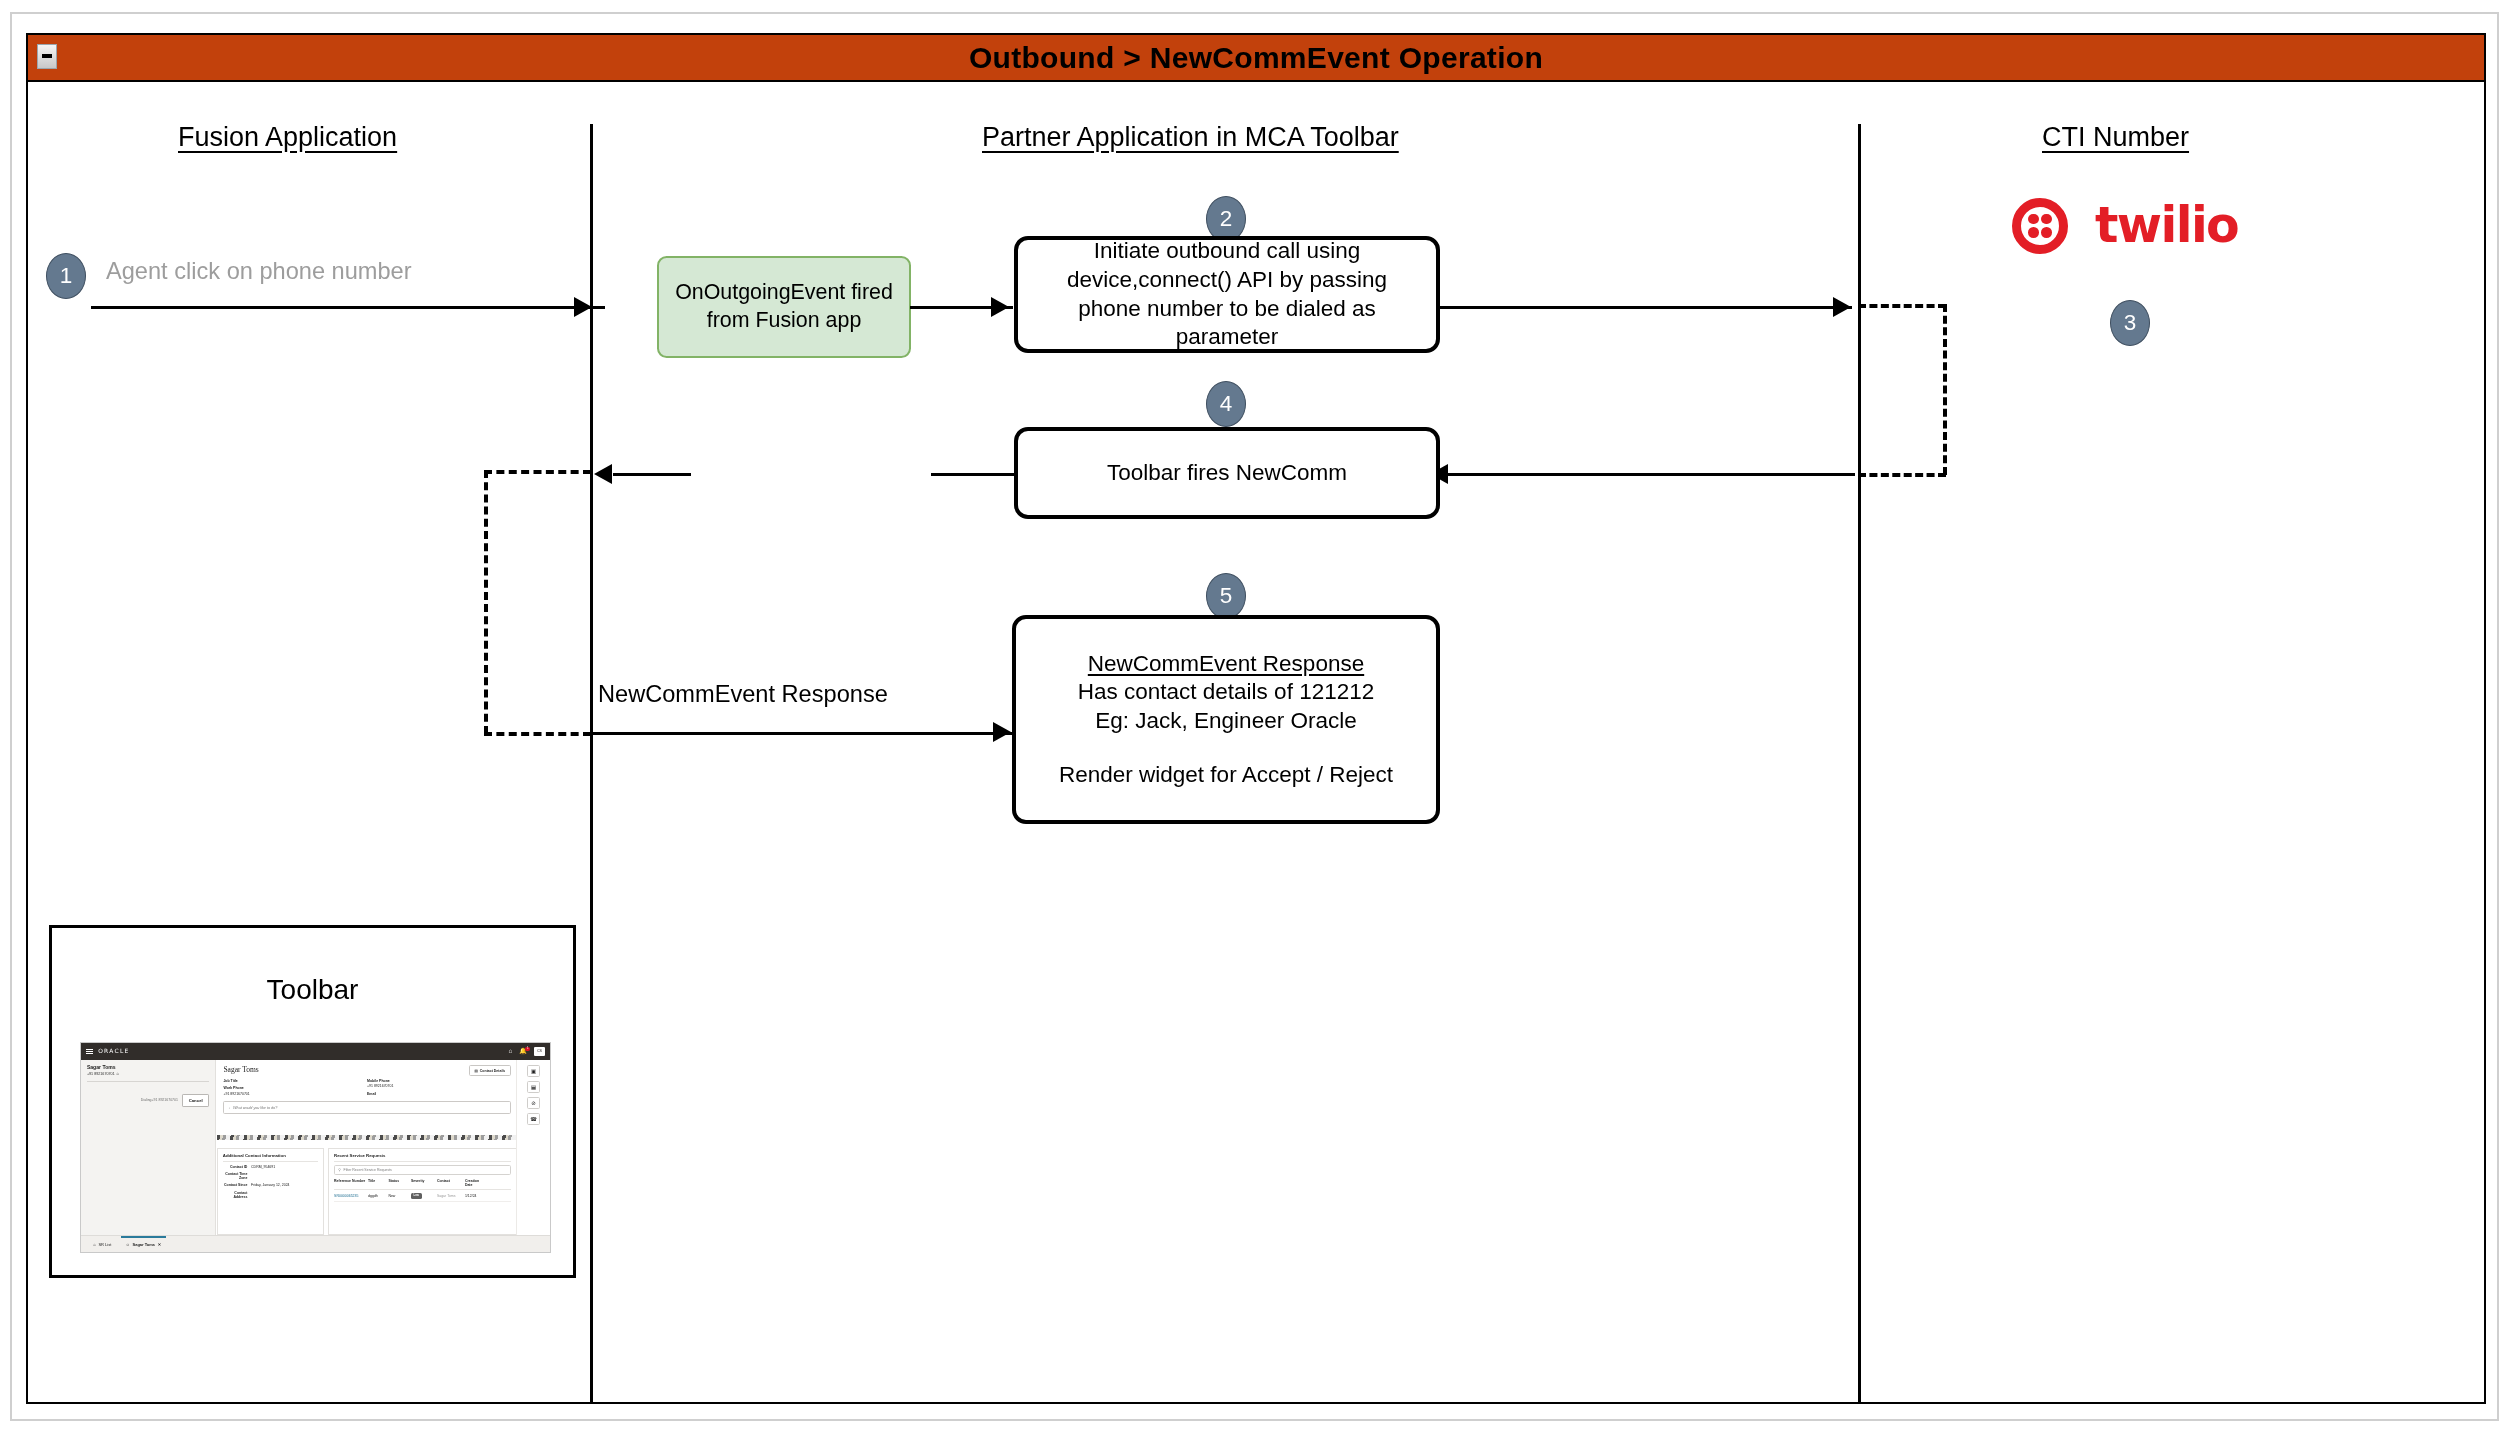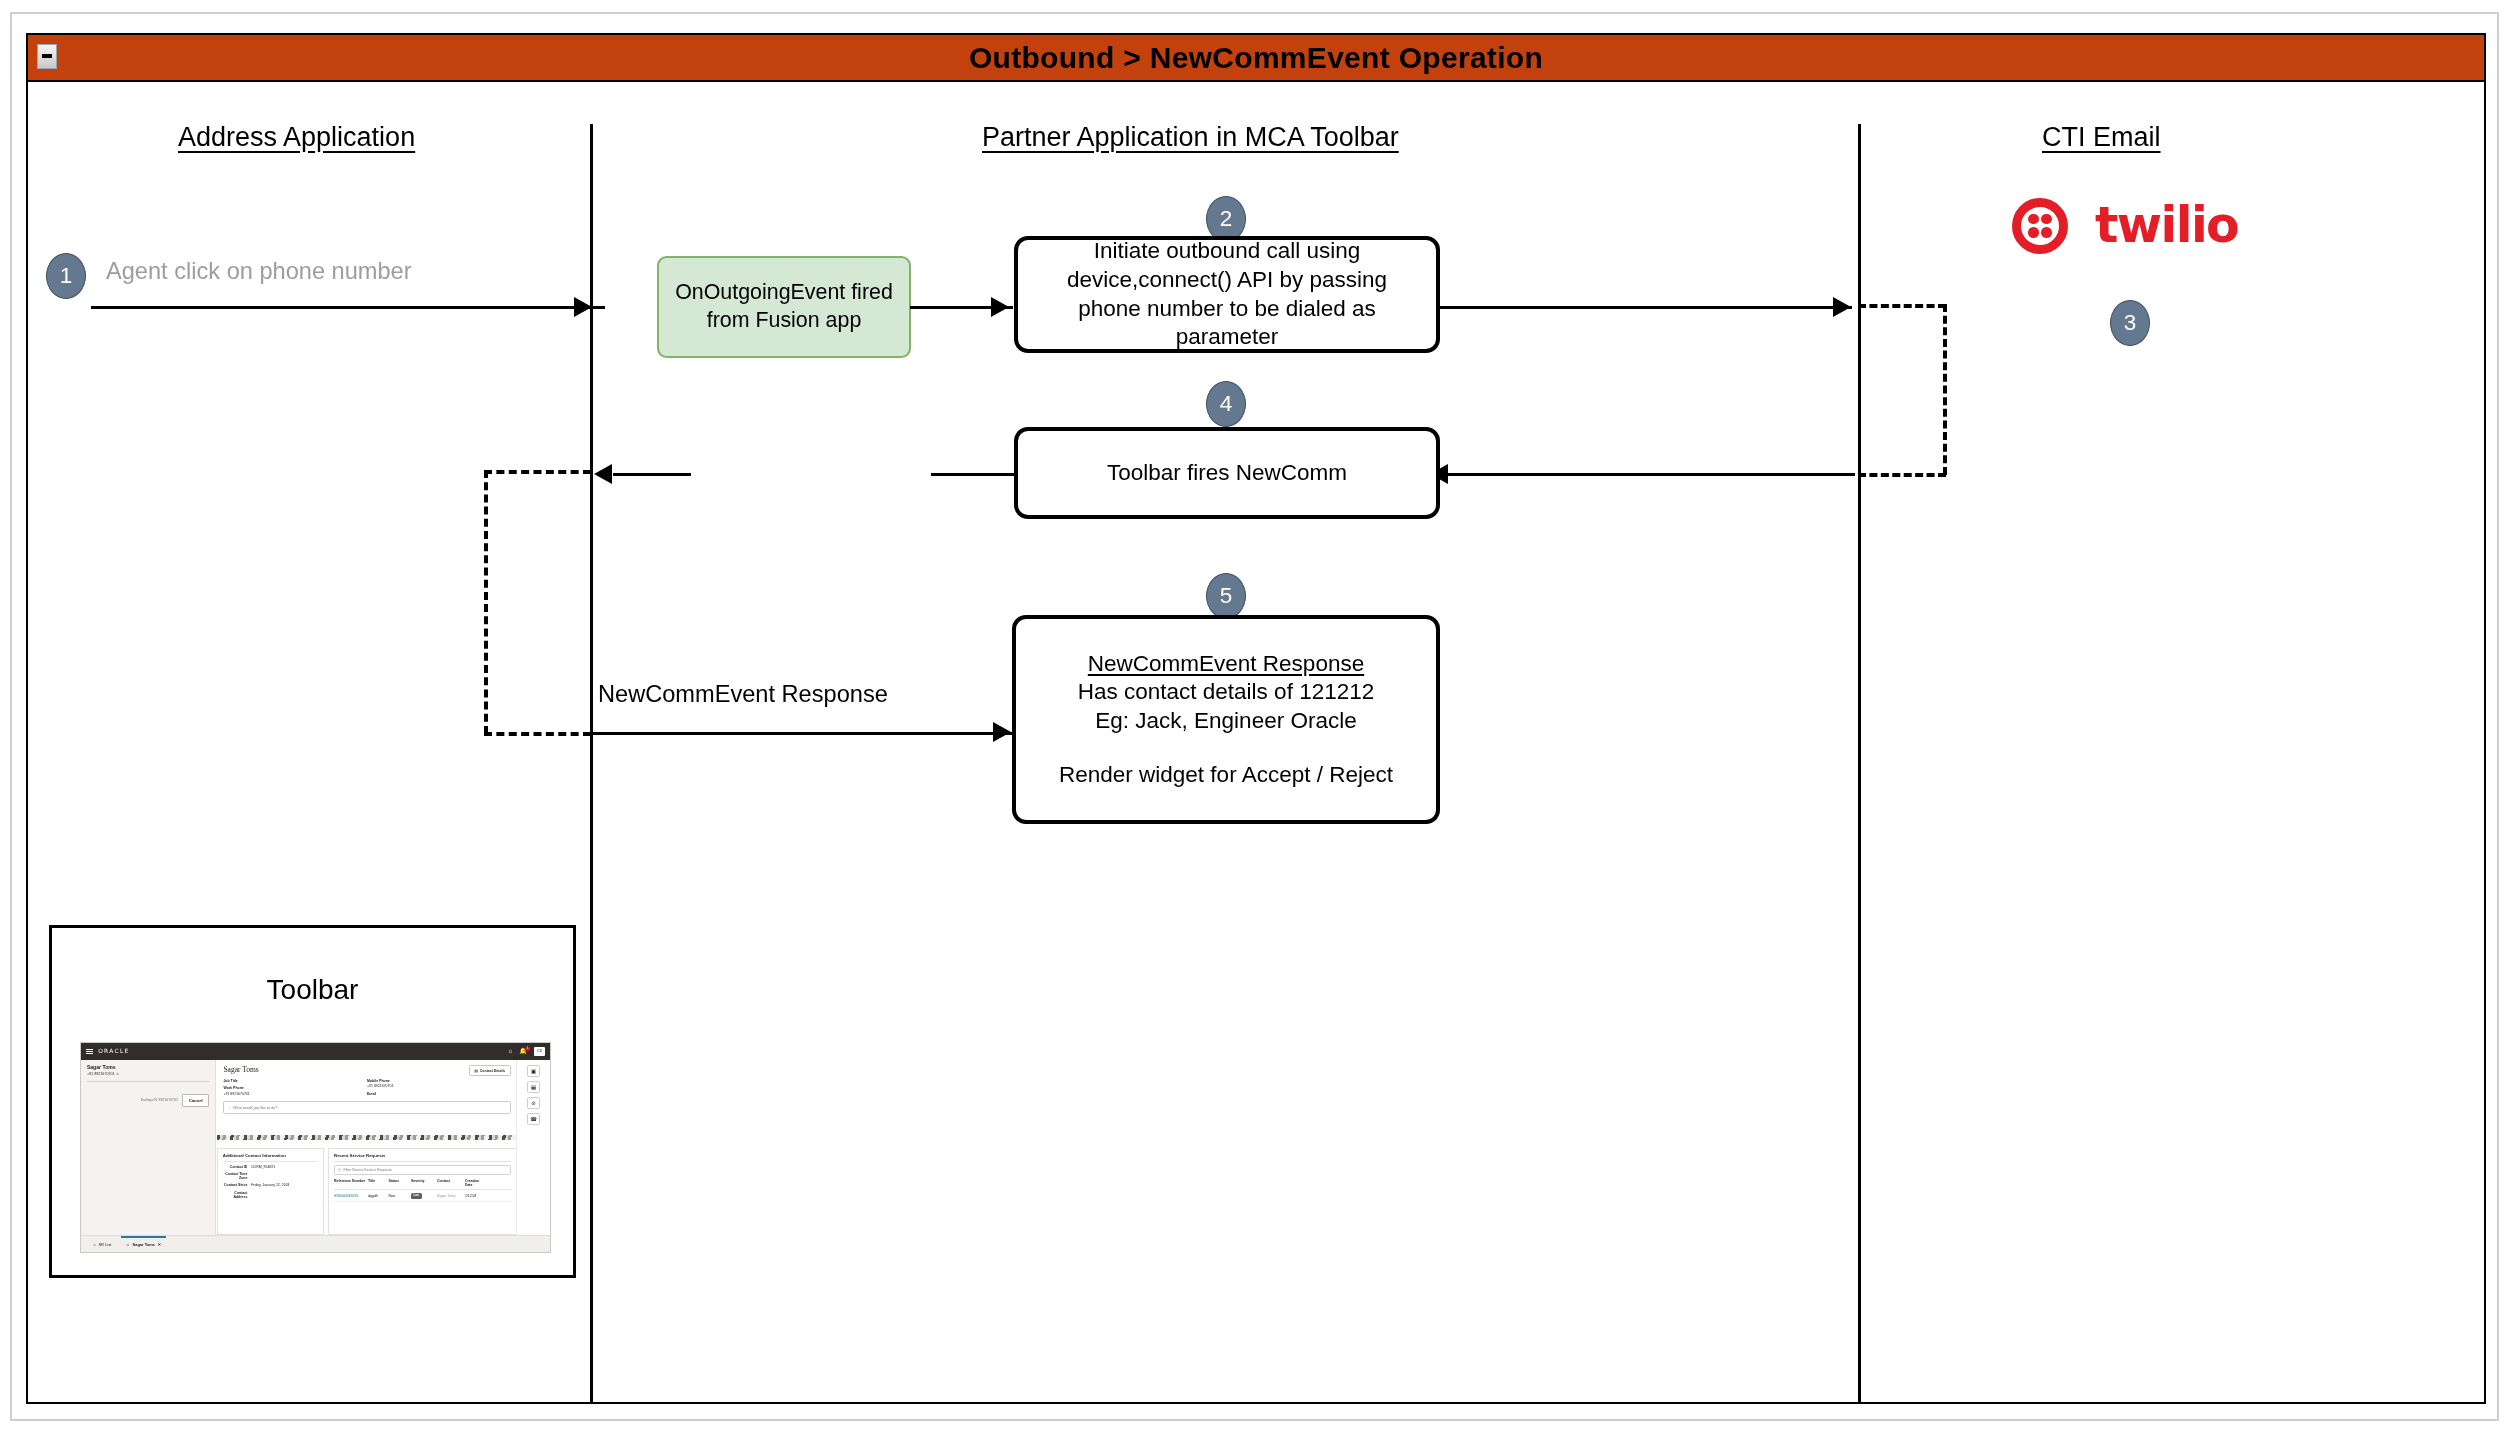--- a/index.html
+++ b/index.html
@@ -149,23 +149,23 @@
 
   <div class="title-bar">
     <div class="title-text">Outbound &gt; NewCommEvent Operation</div>
   </div>
   <div class="collapse-box">
       <i></i>
     </div>
 
   <div class="canvas"></div>
 
-  <div class="lane-title" style="left:178px;top:122px;">Address Application</div>
+  <div class="lane-title" style="left:178px;top:122px;">Fusion Application</div>
   <div class="lane-title" style="left:982px;top:122px;">Partner Application in MCA Toolbar</div>
-  <div class="lane-title" style="left:2042px;top:122px;">CTI Email</div>
+  <div class="lane-title" style="left:2042px;top:122px;">CTI Number</div>
 
   <div class="lifeline" style="left:590px;top:124px;height:1279px;"></div>
   <div class="lifeline" style="left:1858px;top:124px;height:1279px;"></div>
 
   <div class="badge" style="left:46px;top:253px;">1</div>
   <div class="ptext gray" style="left:106px;top:256px;">Agent click on phone number</div>
 
   <div class="hline" style="left:91px;top:306px;width:514px;"></div>
   <div class="arrow-r" style="left:574px;top:297px;"></div>
 

